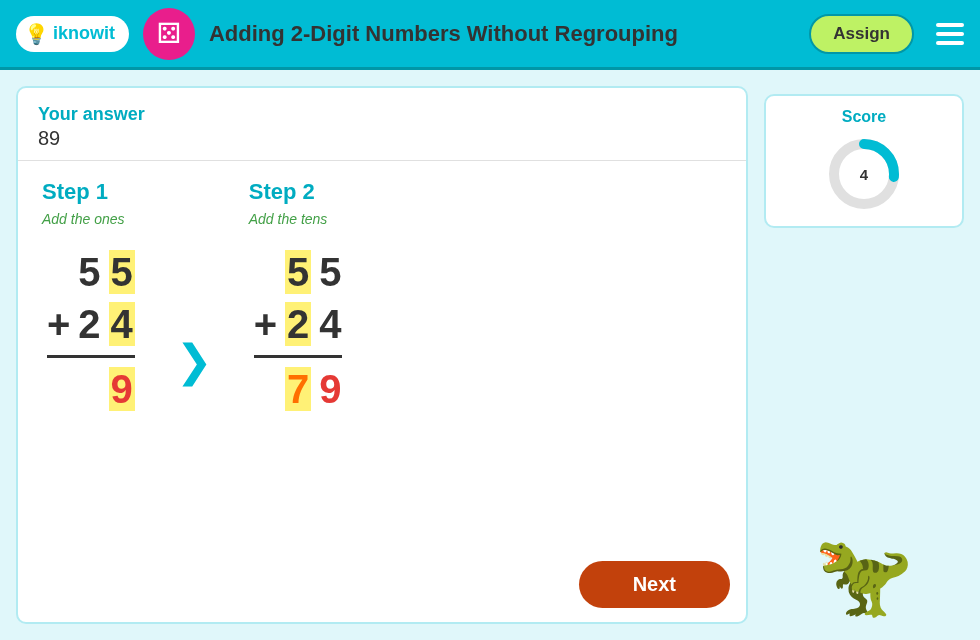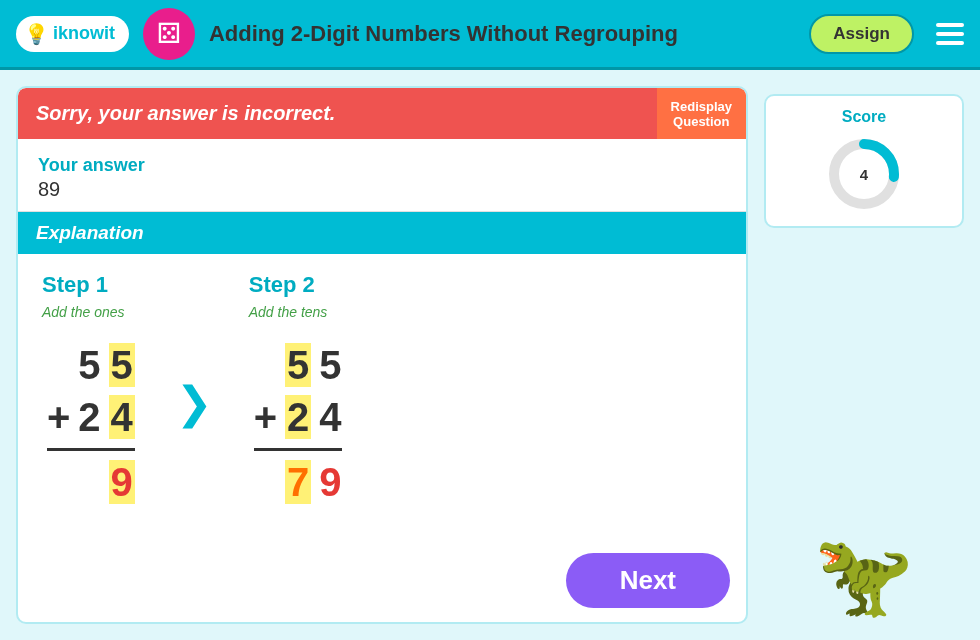--- a/index.html
+++ b/index.html
@@ -212,25 +212,25 @@
       margin: 4px 0;
     }
 
     
     .next-btn-row {
       display: flex;
       justify-content: flex-end;
       padding: 10px 16px 14px;
     }
     .next-btn {
-      background: #8b5cf6;
+      background: #c2410c;
       color: white;
       border: none;
       border-radius: 28px;
-      font-size: 26px;
+      font-size: 20px;
       font-weight: 800;
       padding: 12px 54px;
       cursor: pointer;
     }
 
     
     .right-panel {
       width: 200px;
       display: flex;
       flex-direction: column;
@@ -322,33 +322,28 @@
     <span></span>
     <span></span>
     <span></span>
   </button>
 </div>
 
 <div class="main">
 
   <div class="left-panel">
 
-    <div class="incorrect-banner">
-      <div class="incorrect-text">Sorry, your answer is incorrect.</div>
-      <button class="redisplay-btn">Redisplay<br>Question</button>
-    </div>
 
     <div class="answers-row">
       <div class="answer-col">
         <div class="answer-label">Your answer</div>
         <div class="answer-value">89</div>
       </div>
     </div>
 
-    <div class="explanation-header">Explanation</div>
 
     <div class="steps-area">
 
       <div class="step-block">
         <div class="step-title">Step 1</div>
         <div class="step-subtitle">Add the ones</div>
 
         <table class="math-table">
           <tbody>
               <tr>

